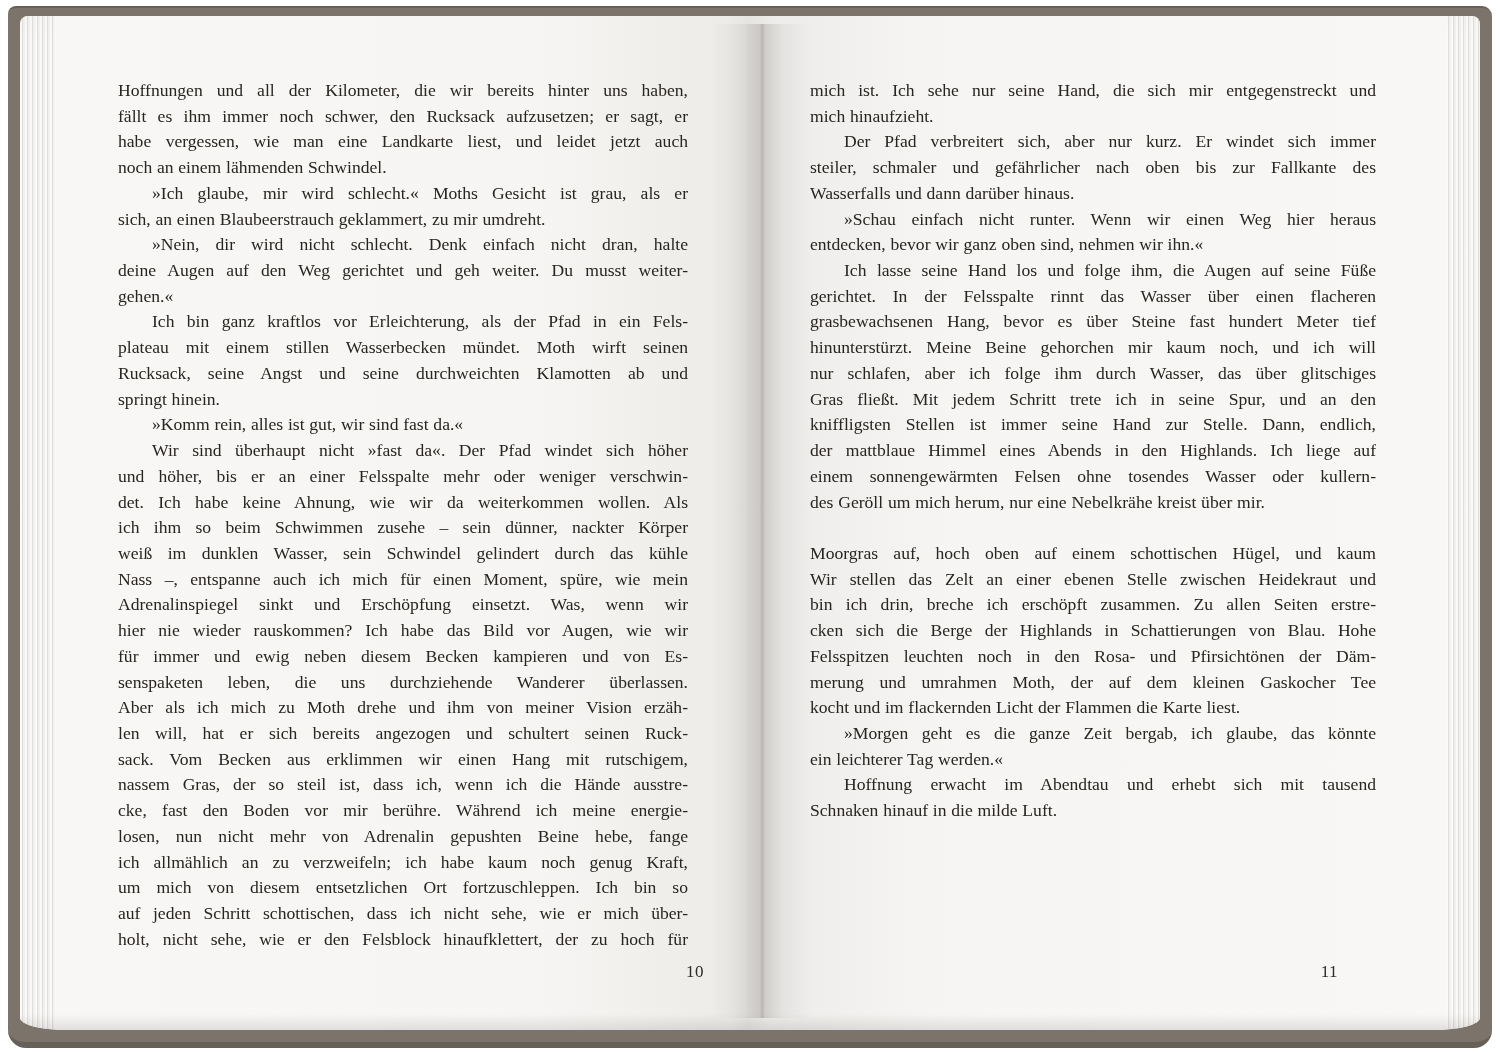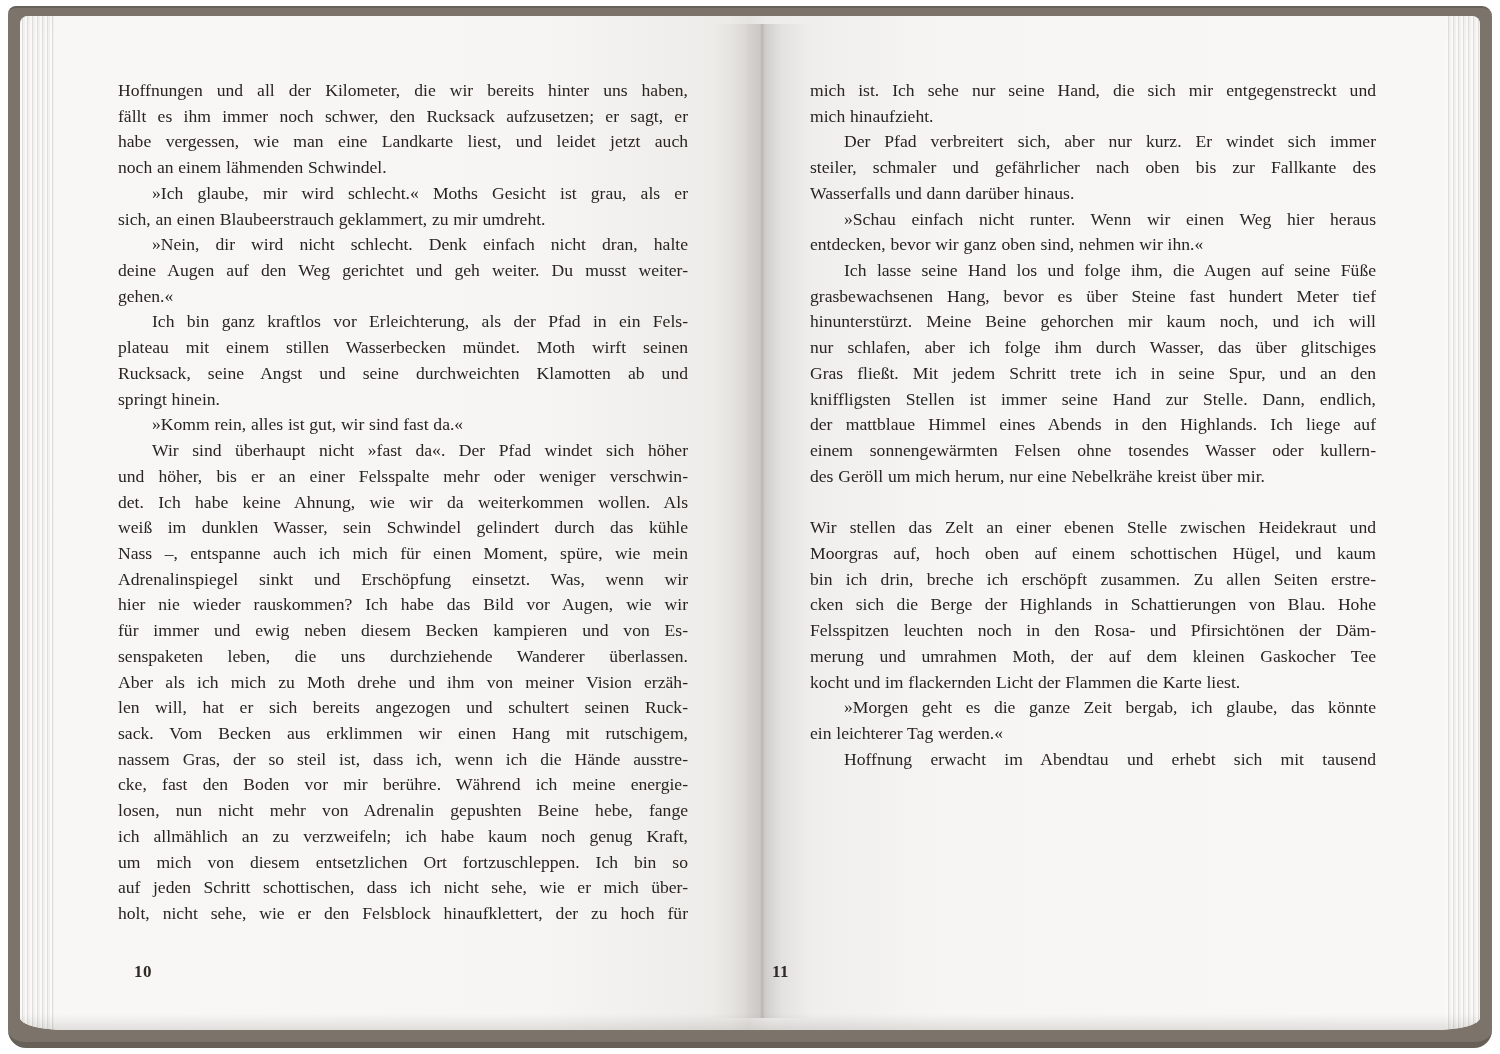--- a/index.html
+++ b/index.html
@@ -90,25 +90,24 @@
     text-align: justify;
     text-align-last: justify;
     word-spacing: 0.02em;
   }
   .line.pend   { text-align-last: left; }
   .line.indent { padding-left: 34px; }
   .line.blank  { }
   .page-number {
     position: absolute;
     top: 954px;
-    text-align: left;
+    text-align: right;
     font-size: 17px;
     color: var(--page-number, #2e2b27);
     letter-spacing: 0.5px;
-    font-weight: bold;
   }
   .num-left  { left: 110px; width: 570px; transform: translateX(16px); }
   .num-right { left: 802px; width: 566px; transform: translateX(-38px); }
 </style>
 </head>
 <body>
 
 <div class="scene">
   <div class="book">
     <div class="pages">
@@ -129,20 +128,21 @@
         <div class="line">deine Augen auf den Weg gerichtet und geh weiter. Du musst weiter-</div>
         <div class="line pend">gehen.«</div>
         <div class="line indent">Ich bin ganz kraftlos vor Erleichterung, als der Pfad in ein Fels-</div>
         <div class="line">plateau mit einem stillen Wasserbecken mündet. Moth wirft seinen</div>
         <div class="line">Rucksack, seine Angst und seine durchweichten Klamotten ab und</div>
         <div class="line pend">springt hinein.</div>
         <div class="line indent pend">»Komm rein, alles ist gut, wir sind fast da.«</div>
         <div class="line indent">Wir sind überhaupt nicht »fast da«. Der Pfad windet sich höher</div>
         <div class="line">und höher, bis er an einer Felsspalte mehr oder weniger verschwin-</div>
         <div class="line">det. Ich habe keine Ahnung, wie wir da weiterkommen wollen. Als</div>
+        <div class="line">ich ihm so beim Schwimmen zusehe – sein dünner, nackter Körper</div>
         <div class="line">weiß im dunklen Wasser, sein Schwindel gelindert durch das kühle</div>
         <div class="line">Nass –, entspanne auch ich mich für einen Moment, spüre, wie mein</div>
         <div class="line">Adrenalinspiegel sinkt und Erschöpfung einsetzt. Was, wenn wir</div>
         <div class="line">hier nie wieder rauskommen? Ich habe das Bild vor Augen, wie wir</div>
         <div class="line">für immer und ewig neben diesem Becken kampieren und von Es-</div>
         <div class="line">senspaketen leben, die uns durchziehende Wanderer überlassen.</div>
         <div class="line">Aber als ich mich zu Moth drehe und ihm von meiner Vision erzäh-</div>
         <div class="line">len will, hat er sich bereits angezogen und schultert seinen Ruck-</div>
         <div class="line">sack. Vom Becken aus erklimmen wir einen Hang mit rutschigem,</div>
         <div class="line">nassem Gras, der so steil ist, dass ich, wenn ich die Hände ausstre-</div>
@@ -155,36 +155,38 @@
       </div>
     <div class="text-block text-right">
         <div class="line">mich ist. Ich sehe nur seine Hand, die sich mir entgegenstreckt und</div>
         <div class="line pend">mich hinaufzieht.</div>
         <div class="line indent">Der Pfad verbreitert sich, aber nur kurz. Er windet sich immer</div>
         <div class="line">steiler, schmaler und gefährlicher nach oben bis zur Fallkante des</div>
         <div class="line pend">Wasserfalls und dann darüber hinaus.</div>
         <div class="line indent">»Schau einfach nicht runter. Wenn wir einen Weg hier heraus</div>
         <div class="line pend">entdecken, bevor wir ganz oben sind, nehmen wir ihn.«</div>
         <div class="line indent">Ich lasse seine Hand los und folge ihm, die Augen auf seine Füße</div>
+        <div class="line">gerichtet. In der Felsspalte rinnt das Wasser über einen flacheren</div>
         <div class="line">grasbewachsenen Hang, bevor es über Steine fast hundert Meter tief</div>
         <div class="line">hinunterstürzt. Meine Beine gehorchen mir kaum noch, und ich will</div>
         <div class="line">nur schlafen, aber ich folge ihm durch Wasser, das über glitschiges</div>
         <div class="line">Gras fließt. Mit jedem Schritt trete ich in seine Spur, und an den</div>
         <div class="line">kniffligsten Stellen ist immer seine Hand zur Stelle. Dann, endlich,</div>
         <div class="line">der mattblaue Himmel eines Abends in den Highlands. Ich liege auf</div>
         <div class="line">einem sonnengewärmten Felsen ohne tosendes Wasser oder kullern-</div>
         <div class="line pend">des Geröll um mich herum, nur eine Nebelkrähe kreist über mir.</div>
         <div class="line blank"></div>
+        <div class="line">Moorgras auf, hoch oben auf einem schottischen Hügel, und kaum</div>
         <div class="line">Wir stellen das Zelt an einer ebenen Stelle zwischen Heidekraut und</div>
-        <div class="line">Moorgras auf, hoch oben auf einem schottischen Hügel, und kaum</div>
         <div class="line">bin ich drin, breche ich erschöpft zusammen. Zu allen Seiten erstre-</div>
         <div class="line">cken sich die Berge der Highlands in Schattierungen von Blau. Hohe</div>
         <div class="line">Felsspitzen leuchten noch in den Rosa- und Pfirsichtönen der Däm-</div>
         <div class="line">merung und umrahmen Moth, der auf dem kleinen Gaskocher Tee</div>
         <div class="line pend">kocht und im flackernden Licht der Flammen die Karte liest.</div>
         <div class="line indent">»Morgen geht es die ganze Zeit bergab, ich glaube, das könnte</div>
         <div class="line pend">ein leichterer Tag werden.«</div>
         <div class="line indent">Hoffnung erwacht im Abendtau und erhebt sich mit tausend</div>
+        <div class="line pend">Schnaken hinauf in die milde Luft.</div>
       </div>
     <div class="page-number num-left">10</div>
     <div class="page-number num-right">11</div>
   </div>
 </div>
 
 </body></html>

